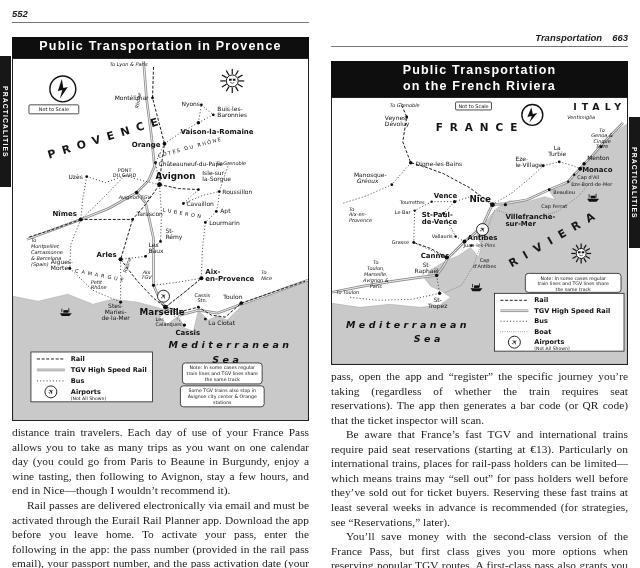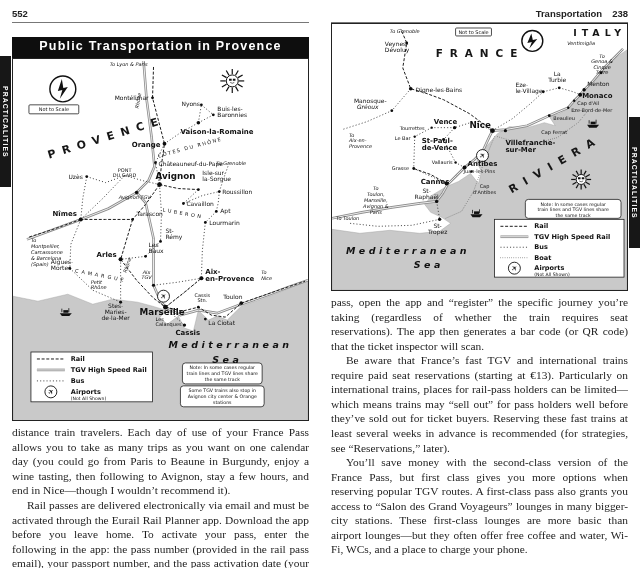--- a/index.html
+++ b/index.html
@@ -13,23 +13,23 @@
        font-weight:bold;font-size:6.8px;letter-spacing:1.1px;color:#fff;}
   .tab-left{left:0;top:56px;}
   .tab-right{right:0;top:117px;}
 
   .page{position:absolute;top:8px;}
   .page-left{left:12px;width:297px;}
   .page-right{left:331px;width:297px;}
 
   .runhead{font-family:"Liberation Sans",sans-serif;font-weight:bold;font-size:9.5px;
        color:#222;padding-bottom:3px;border-bottom:1px solid #777;
-       display:flex;align-items:center;}
+       display:flex;align-items:center;font-style:italic;}
   .page-left .runhead .num{margin-right:12px;}
-  .page-right .runhead{justify-content:flex-end;}
+  .page-right .runhead{justify-content:flex-end;margin-top:24px;}
   .page-right .runhead .num{margin-left:10px;}
 
   .maptitle{background:#0e0e0e;color:#fff;font-family:"Liberation Sans",sans-serif;
        font-weight:bold;text-align:center;letter-spacing:1.2px;font-size:12.5px;
        line-height:15.5px;margin-top:14px;padding:2px 0 3px;white-space:pre-line;}
   .mapcanvas{border:1px solid #222;background:#fff;}
   .mapcanvas svg{display:block;width:100%;height:auto;}
 
   .bodytext{margin-top:4px;font-size:11.4px;line-height:14.55px;text-align:justify;}
   .bodytext p{margin:0;text-indent:15px;}
@@ -256,22 +256,24 @@
     </div>
     <div class="bodytext">
       <p class="first">distance train travelers. Each day of use of your France Pass allows you to take as many trips as you want on one calendar day (you could go from Paris to Beaune in Burgundy, enjoy a wine tasting, then following to Avignon, stay a few hours, and end in Nice—though I wouldn’t recommend it).</p>
       <p>Rail passes are delivered electronically via email and must be activated through the Eurail Rail Planner app. Download the app before you leave home. To activate your pass, enter the following in the app: the pass number (provided in the rail pass email), your passport number, and the pass activation date (your first day of travel using the pass). Before boarding any train with a digital</p>
     </div>
   </div>
 
   <div class="page page-right">
     <header class="runhead">
       <span>Transportation</span>
-      <span class="num">238</span>
+      <span class="num">663</span>
     </header>
+    <div class="maptitle" id="title-right">Public Transportation
+on the French Riviera</div>
     <div class="mapcanvas">
       <svg id="map-right" viewBox="0 0 296 267">
           <polygon points="296,26 284,34 272,46 262,58 253,67 249,72 243,78 237,85 228,90 218,93 224,102 213,99 196,104 178,103 166,110 154,124 145,138 150,148 147,160 139,150 127,158 115,163 100,172 93,181 99,189 110,194 119,200 108,208 88,210 58,207 28,210 0,206 0,267 296,267" class="sea"></polygon>
           <polyline points="0,195 30,189 60,184 88,180 105,178 111,170 116,161 125,152 133,144 143,136 152,126 158,113 161,107 174,106 196,102 218,92 237,84 243,77 249,71 253,66 262,57 272,45 284,33 292,25" class="ln-tgv-o"></polyline>
           <polyline points="0,195 30,189 60,184 88,180 105,178 111,170 116,161 125,152 133,144 143,136 152,126 158,113 161,107 174,106 196,102 218,92 237,84 243,77 249,71 253,66 262,57 272,45 284,33 292,25" class="ln-tgv-i"></polyline>
           <polyline points="161,107 138,90 112,76 93,69 79,65 71,44 75,19 69,5" class="ln-rail"></polyline>
           <polyline points="79,65 60,87 35,98 10,106" class="ln-bus"></polyline>
           <polyline points="115,160 99,151 82,145" class="ln-rail"></polyline>
           <polyline points="161,107 142,98 123,104" class="ln-bus"></polyline>
           <polyline points="123,104 100,104" class="ln-bus"></polyline>

